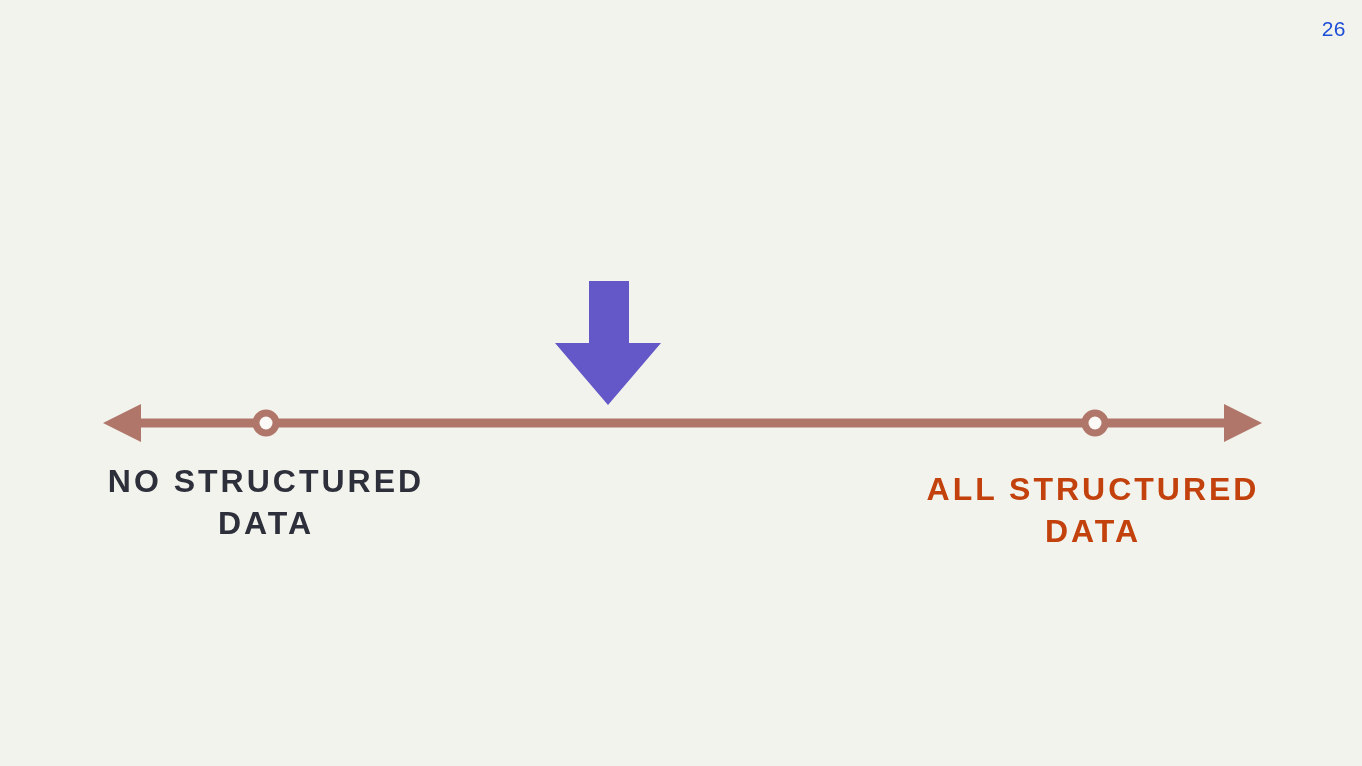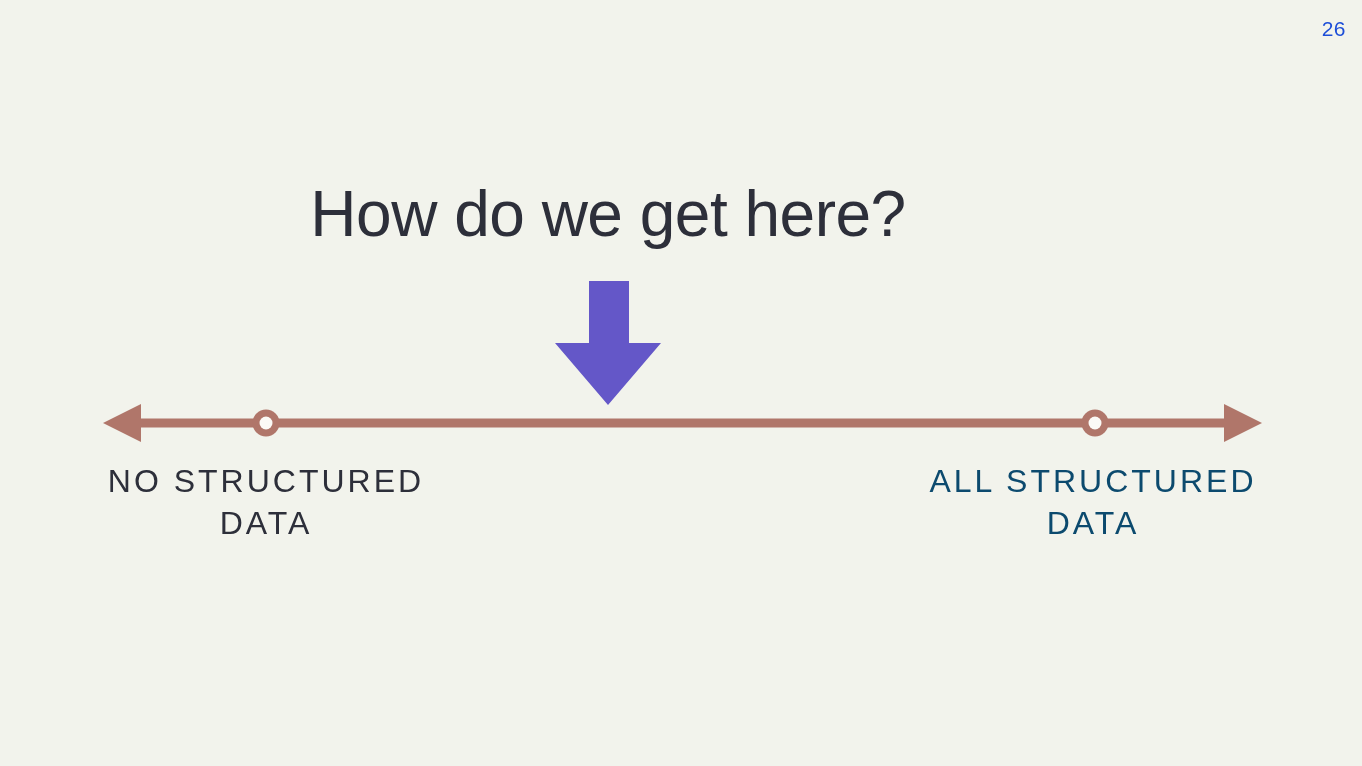--- a/index.html
+++ b/index.html
@@ -50,30 +50,29 @@
     top: 460px;
     width: 400px;
     text-align: center;
     font-size: 32px;
     line-height: 42px;
     letter-spacing: 3px;
     font-weight: 400;
   }
   .endpoint-label.left { left: 66px; }
   .endpoint-label.right { left: 893px; }
-  .endpoint-label span { display: block; }
+  .endpoint-label span { display: block; font-weight: bold; }
 </style>
 </head>
 <body>
 
 <div class="slide" style="background-color: rgb(242, 243, 236);">
 
   <div class="page-number" style="color: #1d4ed8;">26</div>
 
-  <h1 class="slide-title" style="margin: 0px; color: rgb(45, 47, 58);">How do we get here?</h1>
 
   <svg class="down-arrow" viewBox="0 0 106 124" aria-hidden="true">
     <polygon points="34,0 74,0 74,62 106,62 53,124 0,62 34,62" fill="#6457c8"></polygon>
   </svg>
 
   <svg class="spectrum-axis" viewBox="0 0 1175 42" aria-hidden="true">
     <rect x="40" y="15.5" width="1094" height="9" fill="#b0766a"></rect>
     <polygon points="8,20 46,1 46,39" fill="#b0766a"></polygon>
     <polygon points="1167,20 1129,1 1129,39" fill="#b0766a"></polygon>
     <g>
@@ -84,18 +83,18 @@
       <circle cx="1000" cy="20" r="13.5" fill="#b0766a"></circle>
       <circle cx="1000" cy="20" r="6.5" fill="#fbfaf6"></circle>
     </g>
   </svg>
 
   <div class="endpoint-label left" style="color: rgb(45, 47, 58);">
     <span>NO STRUCTURED</span>
     <span>DATA</span>
   </div>
 
-  <div class="endpoint-label right" style="color: #0c4a6e;">
+  <div class="endpoint-label right" style="color: #c2410c; margin-top: 8px;">
     <span>ALL STRUCTURED</span>
     <span>DATA</span>
   </div>
 
 </div>
 
 </body></html>

